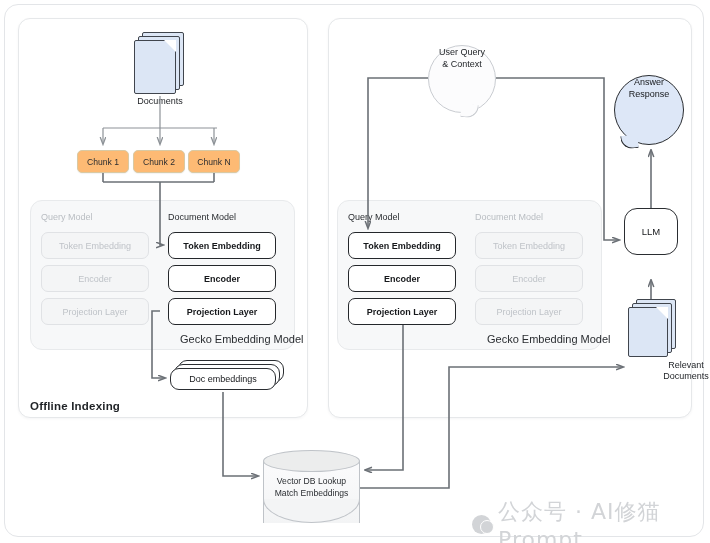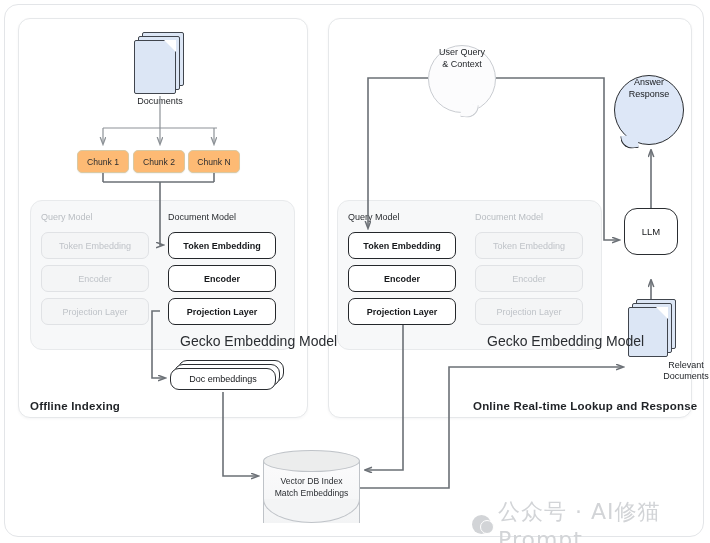--- a/index.html
+++ b/index.html
@@ -41,21 +41,21 @@
   .gecko-box{
     position:absolute;
     background:#f7f8f9;
     border:1px solid #e8eaec;
     border-radius:12px;
     box-sizing:border-box;
   }
   #gecko-offline{left:30px;top:200px;width:265px;height:150px;}
   #gecko-online{left:337px;top:200px;width:265px;height:150px;}
   .gecko-label{
-    position:absolute;font-size:14px;color:#2a2d31;white-space:nowrap;
+    position:absolute;font-size:11px;color:#2a2d31;white-space:nowrap;
   }
   .col-title{
     position:absolute;font-size:9px;white-space:nowrap;color:#2a2d31;
   }
   .col-title.dim{color:#b9bdc2;}
 
   
   .layer{
     position:absolute;
     width:108px;height:27px;
@@ -275,28 +275,27 @@
   <div class="layer active" style="left:348px;top:232px;">Token Embedding</div>
   <div class="layer active" style="left:348px;top:265px;">Encoder</div>
   <div class="layer active" style="left:348px;top:298px;">Projection Layer</div>
 
   <div class="layer dim" style="left:475px;top:232px;">Token Embedding</div>
   <div class="layer dim" style="left:475px;top:265px;">Encoder</div>
   <div class="layer dim" style="left:475px;top:298px;">Projection Layer</div>
 
   <div class="gecko-label" style="left:487px;top:333px;">Gecko Embedding Model</div>
 
-  <div class="panel-title" id="title-online">Online Real-time Lookup and Response</div>
 
   <div class="cyl" style="left:263px;top:450px;width:97px;height:75px;">
     <div class="body"></div>
     <div class="bot"></div>
     <div class="top"></div>
     <div class="cyl-label">
-      <div>Vector DB Index</div>
+      <div>Vector DB Lookup</div>
       <div>Match Embeddings</div>
     </div>
   </div>
 
   <svg class="wires">
     <defs>
       <marker id="ah" markerWidth="9" markerHeight="9" refX="7.5" refY="3.2" orient="auto" markerUnits="userSpaceOnUse">
         <path d="M0.5,0.4 L8,3.2 L0.5,6" fill="none" stroke="#6b7076" stroke-width="1.5"></path>
       </marker>
       <marker id="ah2" markerWidth="9" markerHeight="9" refX="7.5" refY="3.2" orient="auto" markerUnits="userSpaceOnUse">

